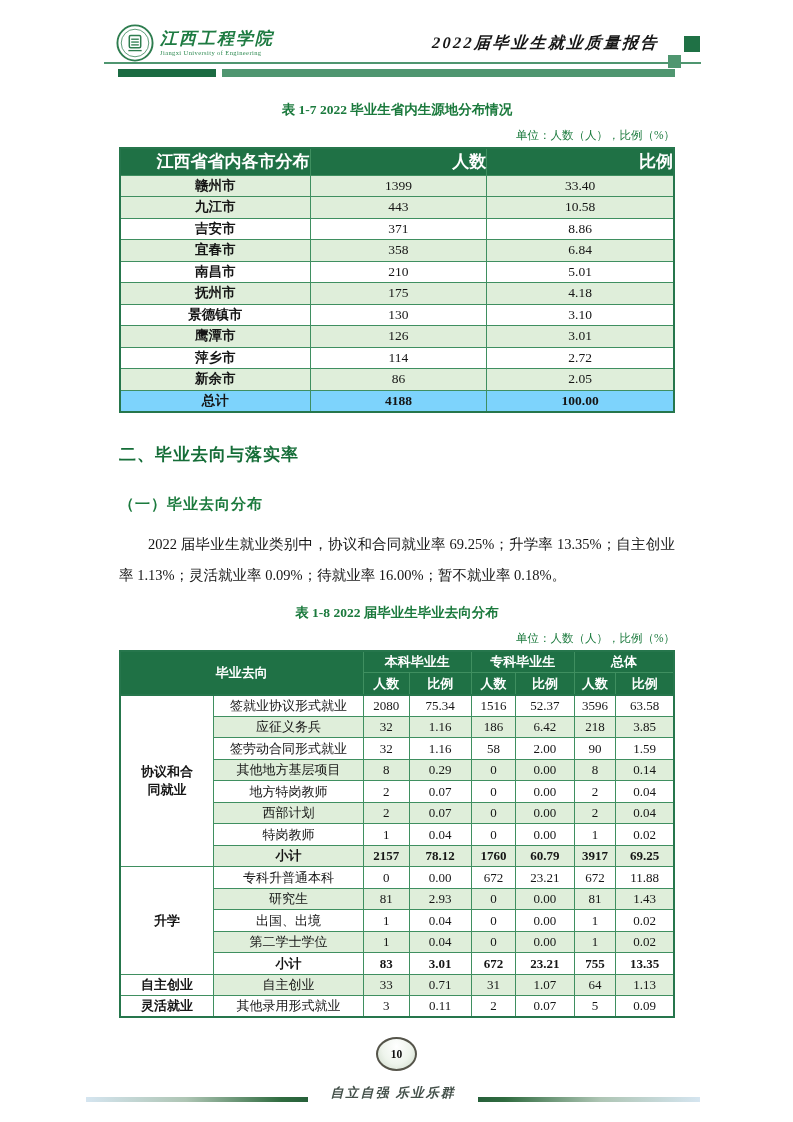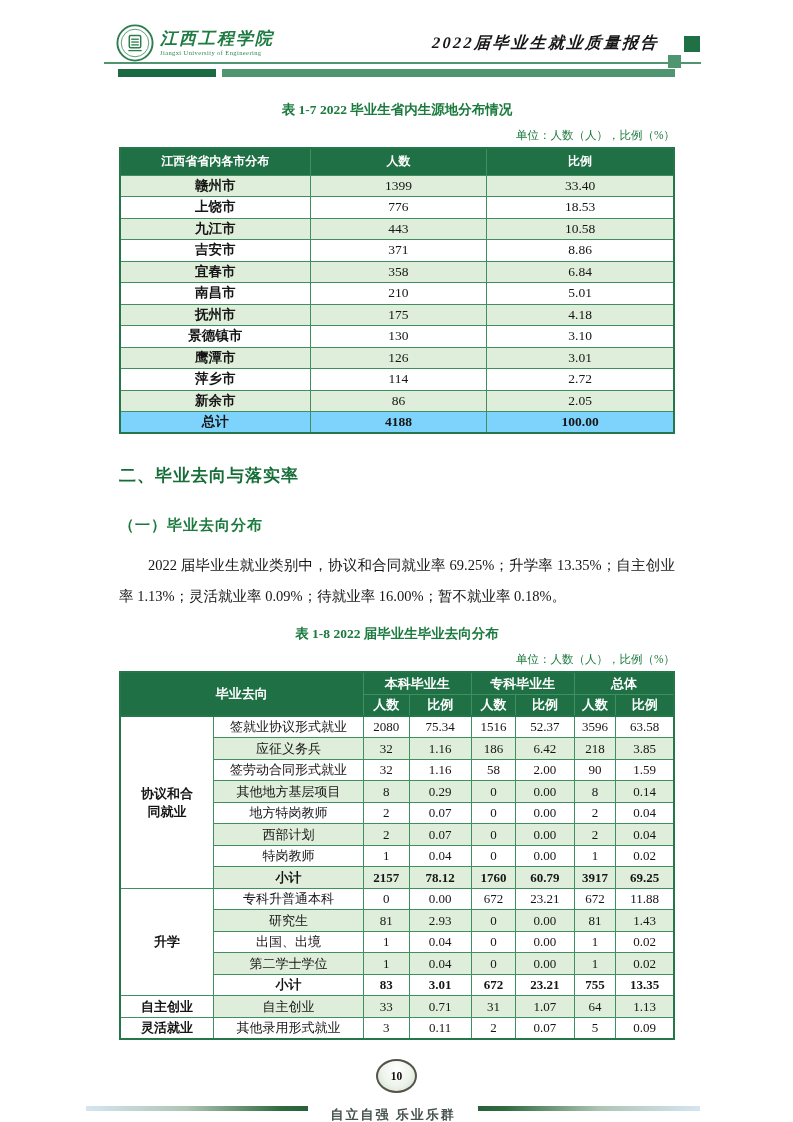--- a/index.html
+++ b/index.html
@@ -40,21 +40,21 @@
   .bar-mid{flex:1;height:8px;background:var(--mid-green);}
   
   .content{width:556px;margin:0 auto 0 119px;}
   .tbl-title{text-align:center;font-weight:bold;font-size:13.5px;color:var(--title-green);margin-top:21px;}
   .tbl-unit{text-align:right;font-size:11.5px;color:var(--title-green);margin-top:9px;margin-bottom:4px;}
   table{width:100%;border-collapse:collapse;text-align:center;}
   table.t1{border:2px solid var(--outer-green);font-size:13.5px;}
   table.t2{border:2px solid var(--outer-green);font-size:13px;}
   th,td{border:1px solid var(--border-green);}
   thead th{background:var(--dark-green);color:#ffffff;font-weight:bold;}
-  .t1 thead th{height:27px;font-size:12px;}
+  .t1 thead th{height:27px;font-size:17px;text-align:right;}
   .t1 td{height:21.5px;}
   .t1 td:first-child{font-weight:bold;margin-left:20px;}
   .t1 tr.alt{background:var(--alt-row);}
   .t1 tr.total td{font-weight:bold;background:#7dd3fc;}
   .t2 thead th{height:22px;}
   .t2 thead{border-bottom:2px solid var(--outer-green);}
   .t2 td{height:21.5px;}
   .t2 tr.alt td{background:var(--alt-row);}
   .t2 td.grp{font-weight:bold;background:#ffffff !important;padding:0 14px;}
   .t2 tr.bold td{font-weight:bold;}
@@ -67,21 +67,21 @@
   .tbl-title.second{margin-top:13px;}
   
   .page-badge{
     width:41px;height:34px;margin:19px auto 0 auto;border-radius:50%;
     border:2px solid #55544a;
     background:radial-gradient(ellipse at 50% 25%,#ffffff 0%,#eef4ec 55%,#cdd9c8 100%);
     display:flex;align-items:center;justify-content:center;
     font-size:11.5px;font-weight:bold;color:#101010;
   }
   .motto-row{
-    width:614px;margin:13px auto 0 86px;display:flex;align-items:flex-start;gap:22px;
+    width:614px;margin:13px auto 0 86px;display:flex;align-items:flex-end;gap:22px;font-style:italic;
   }
   .motto-bar{flex:1;height:5px;}
   .motto-bar.left{background:linear-gradient(to right,#d5e5f0 0%,#aec5b4 45%,#2f6b3f 88%,#27603a 100%);}
   .motto-bar.right{background:linear-gradient(to left,#d5e5f0 0%,#aec5b4 45%,#2f6b3f 88%,#27603a 100%);}
   .motto{font-size:13px;font-weight:bold;color:#44504a;letter-spacing:2px;white-space:nowrap;}
 </style>
 </head>
 <body>
 
 <div class="page">
@@ -128,25 +128,20 @@
           <th>江西省省内各市分布</th>
           <th>人数</th>
           <th>比例</th>
         </tr>
       </thead>
       <tbody>
           <tr class="alt">
             <td>赣州市</td>
             <td>1399</td>
             <td>33.40</td>
-          </tr>
-          <tr>
-            <td>上饶市</td>
-            <td>776</td>
-            <td>18.53</td>
           </tr>
           <tr class="alt">
             <td>九江市</td>
             <td>443</td>
             <td>10.58</td>
           </tr>
           <tr>
             <td>吉安市</td>
             <td>371</td>
             <td>8.86</td>

